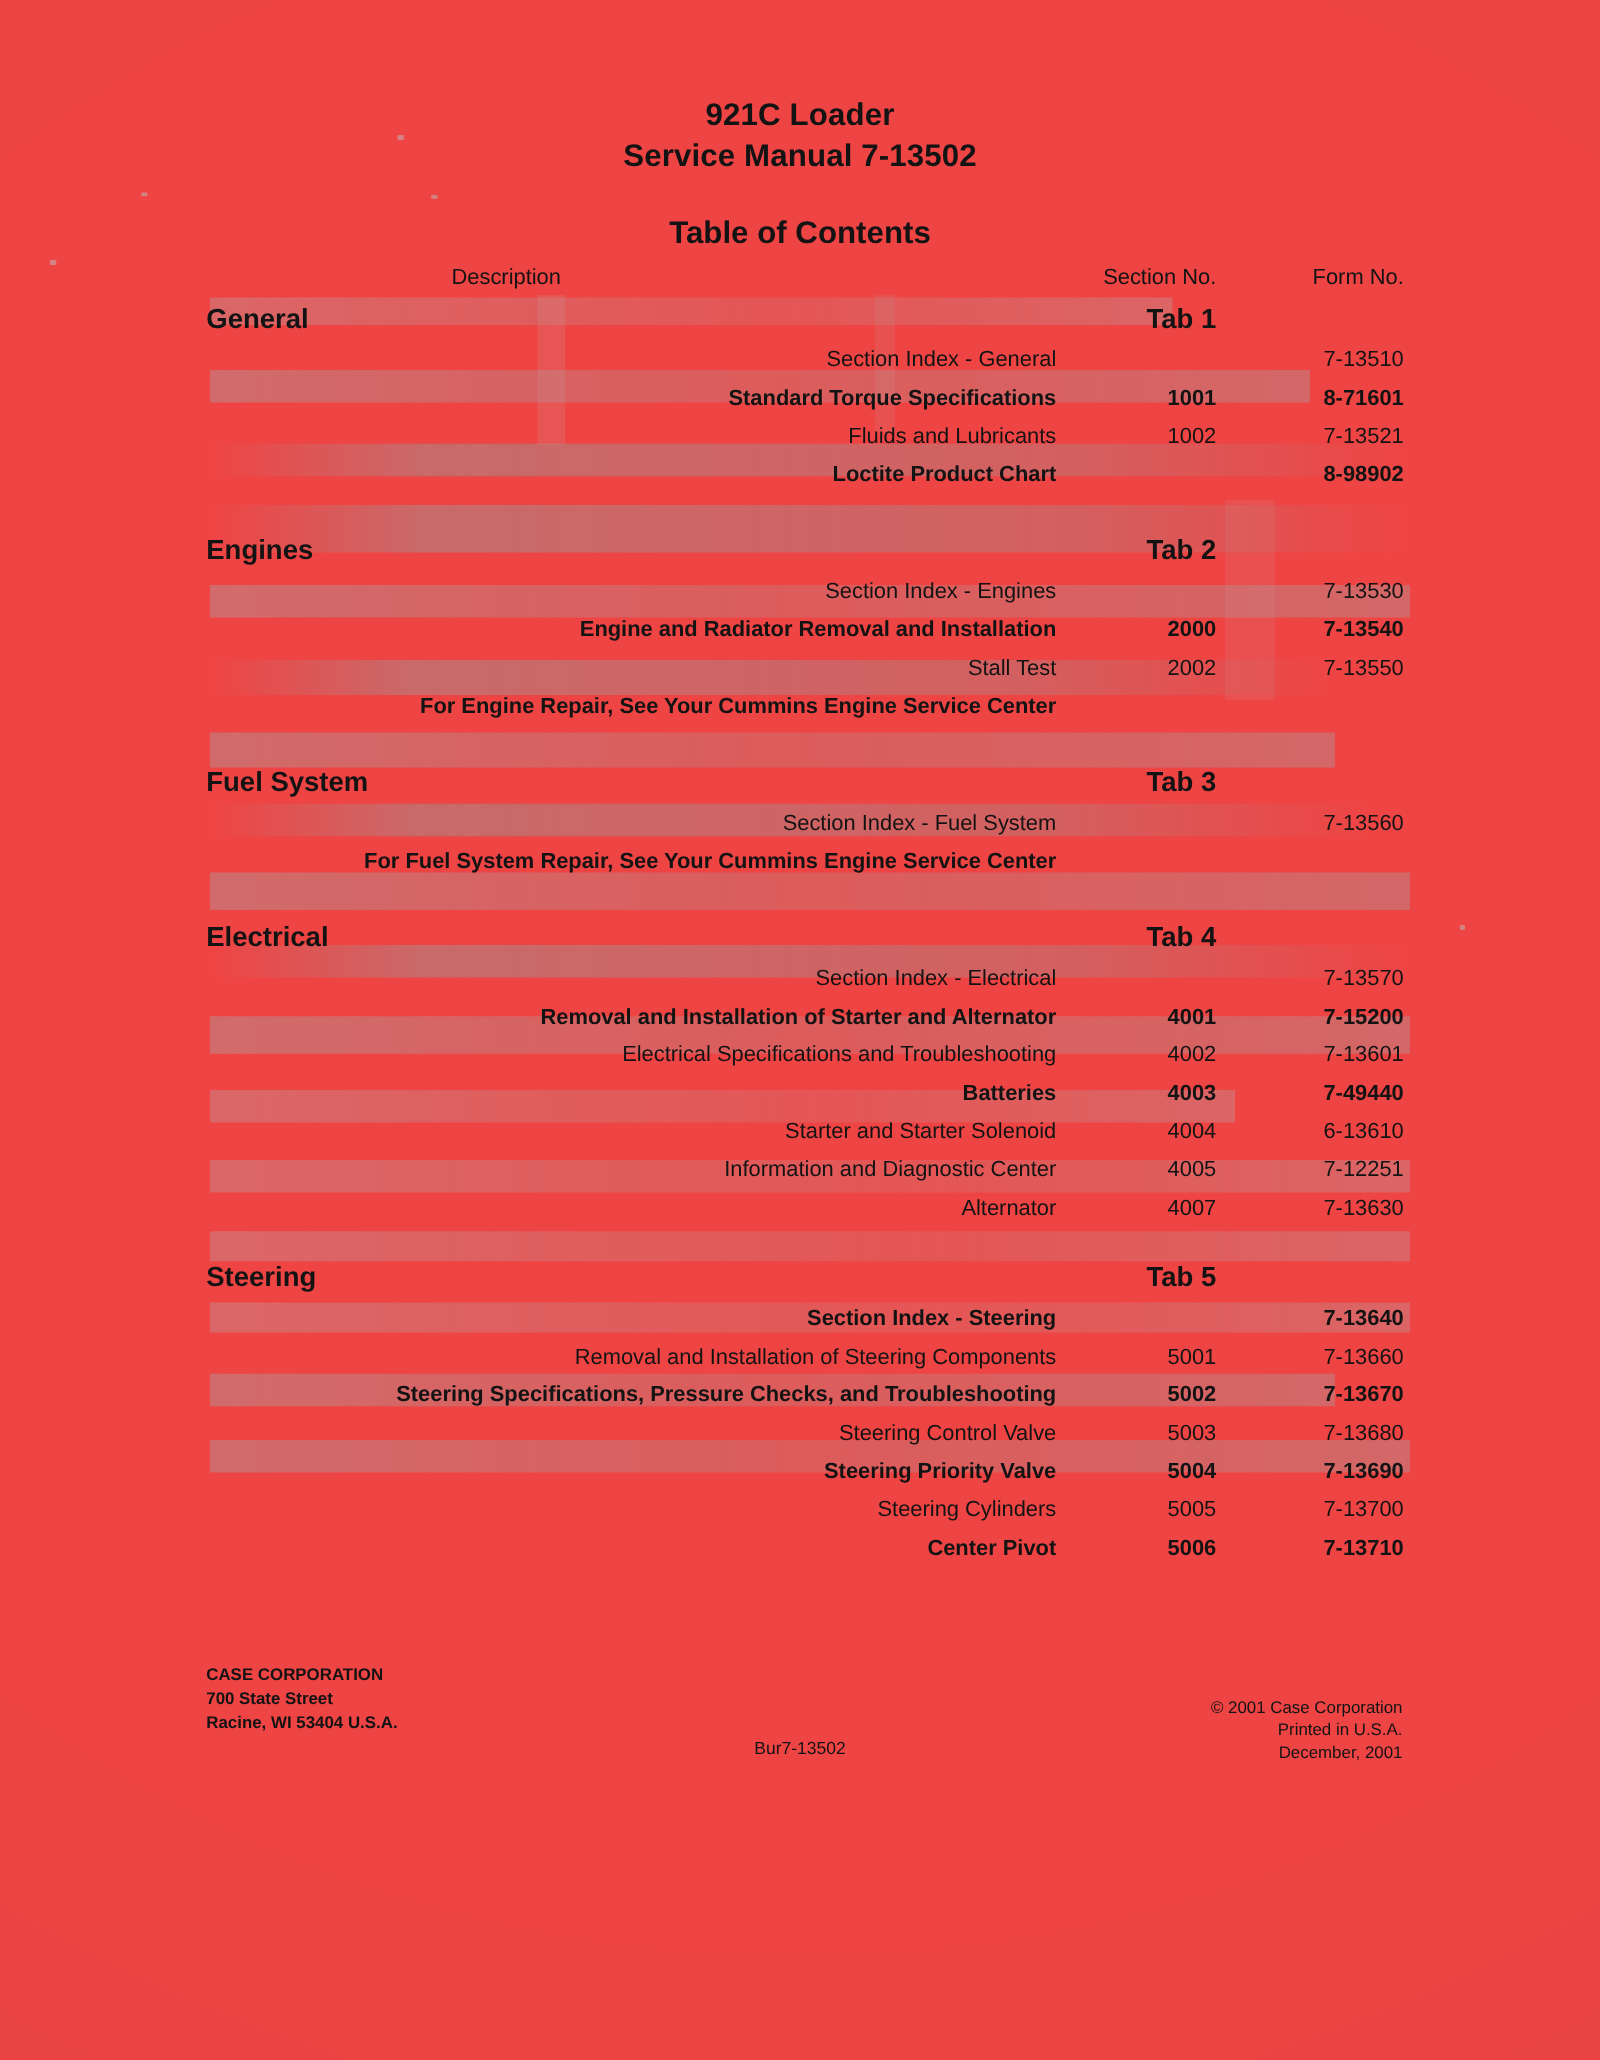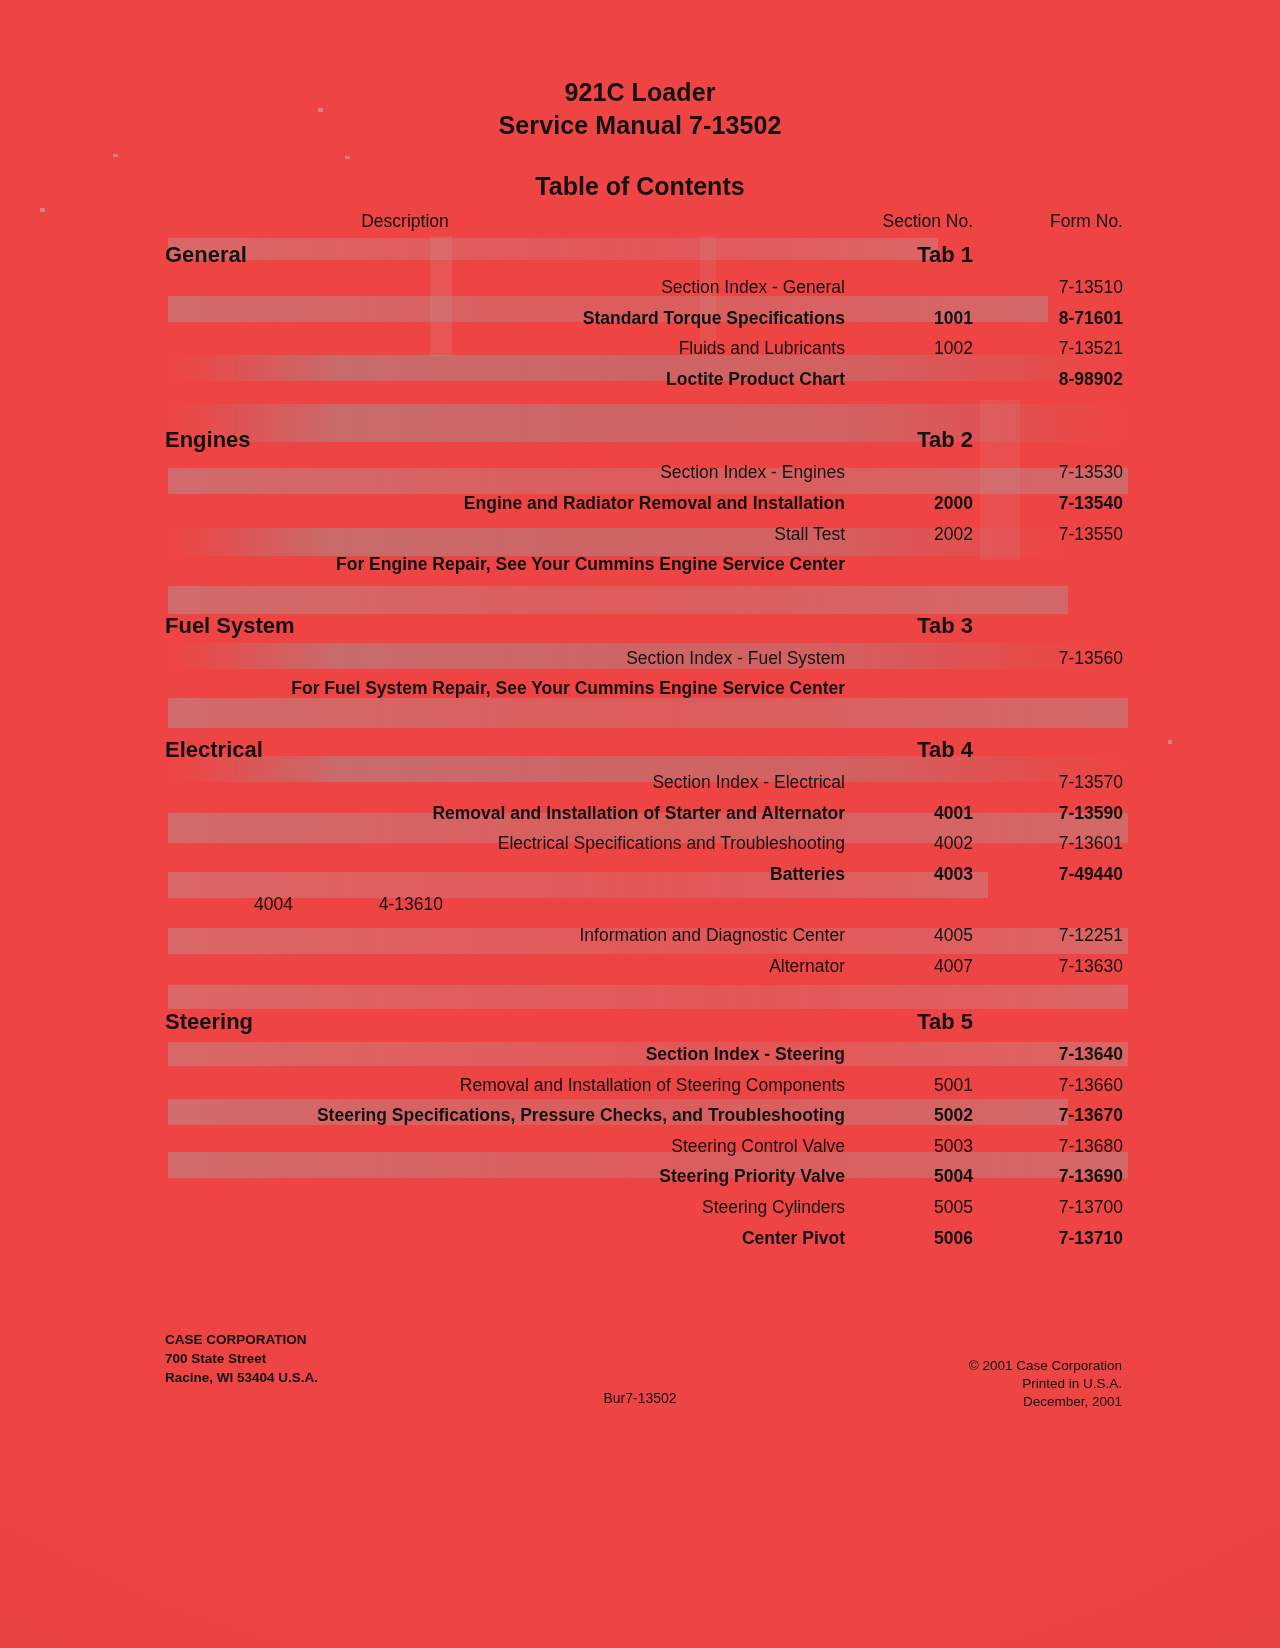--- a/index.html
+++ b/index.html
@@ -213,35 +213,36 @@
       <div class="col-form"><span></span></div>
     </div>
     <div class="row indent">
       <div class="col-desc"><span>Section Index - Electrical</span></div>
       <div class="col-sec"><span></span></div>
       <div class="col-form"><span>7-13570</span></div>
     </div>
     <div class="row indent bold">
       <div class="col-desc"><span>Removal and Installation of Starter and Alternator</span></div>
       <div class="col-sec"><span>4001</span></div>
-      <div class="col-form"><span>7-13590</span></div>
+      <div class="col-form"><span>7-15200</span></div>
     </div>
     <div class="row indent">
       <div class="col-desc"><span>Electrical Specifications and Troubleshooting</span></div>
       <div class="col-sec"><span>4002</span></div>
       <div class="col-form"><span>7-13601</span></div>
     </div>
     <div class="row indent bold">
       <div class="col-desc"><span>Batteries</span></div>
       <div class="col-sec"><span>4003</span></div>
       <div class="col-form"><span>7-49440</span></div>
     </div>
     <div class="row indent">
+      <div class="col-desc"><span>Starter and Starter Solenoid</span></div>
       <div class="col-sec"><span>4004</span></div>
-      <div class="col-form"><span>4-13610</span></div>
+      <div class="col-form"><span>6-13610</span></div>
     </div>
     <div class="row indent">
       <div class="col-desc" style="padding-left:8px;"><span>Information and Diagnostic Center</span></div>
       <div class="col-sec"><span>4005</span></div>
       <div class="col-form"><span>7-12251</span></div>
     </div>
     <div class="row indent">
       <div class="col-desc"><span>Alternator</span></div>
       <div class="col-sec"><span>4007</span></div>
       <div class="col-form"><span>7-13630</span></div>

